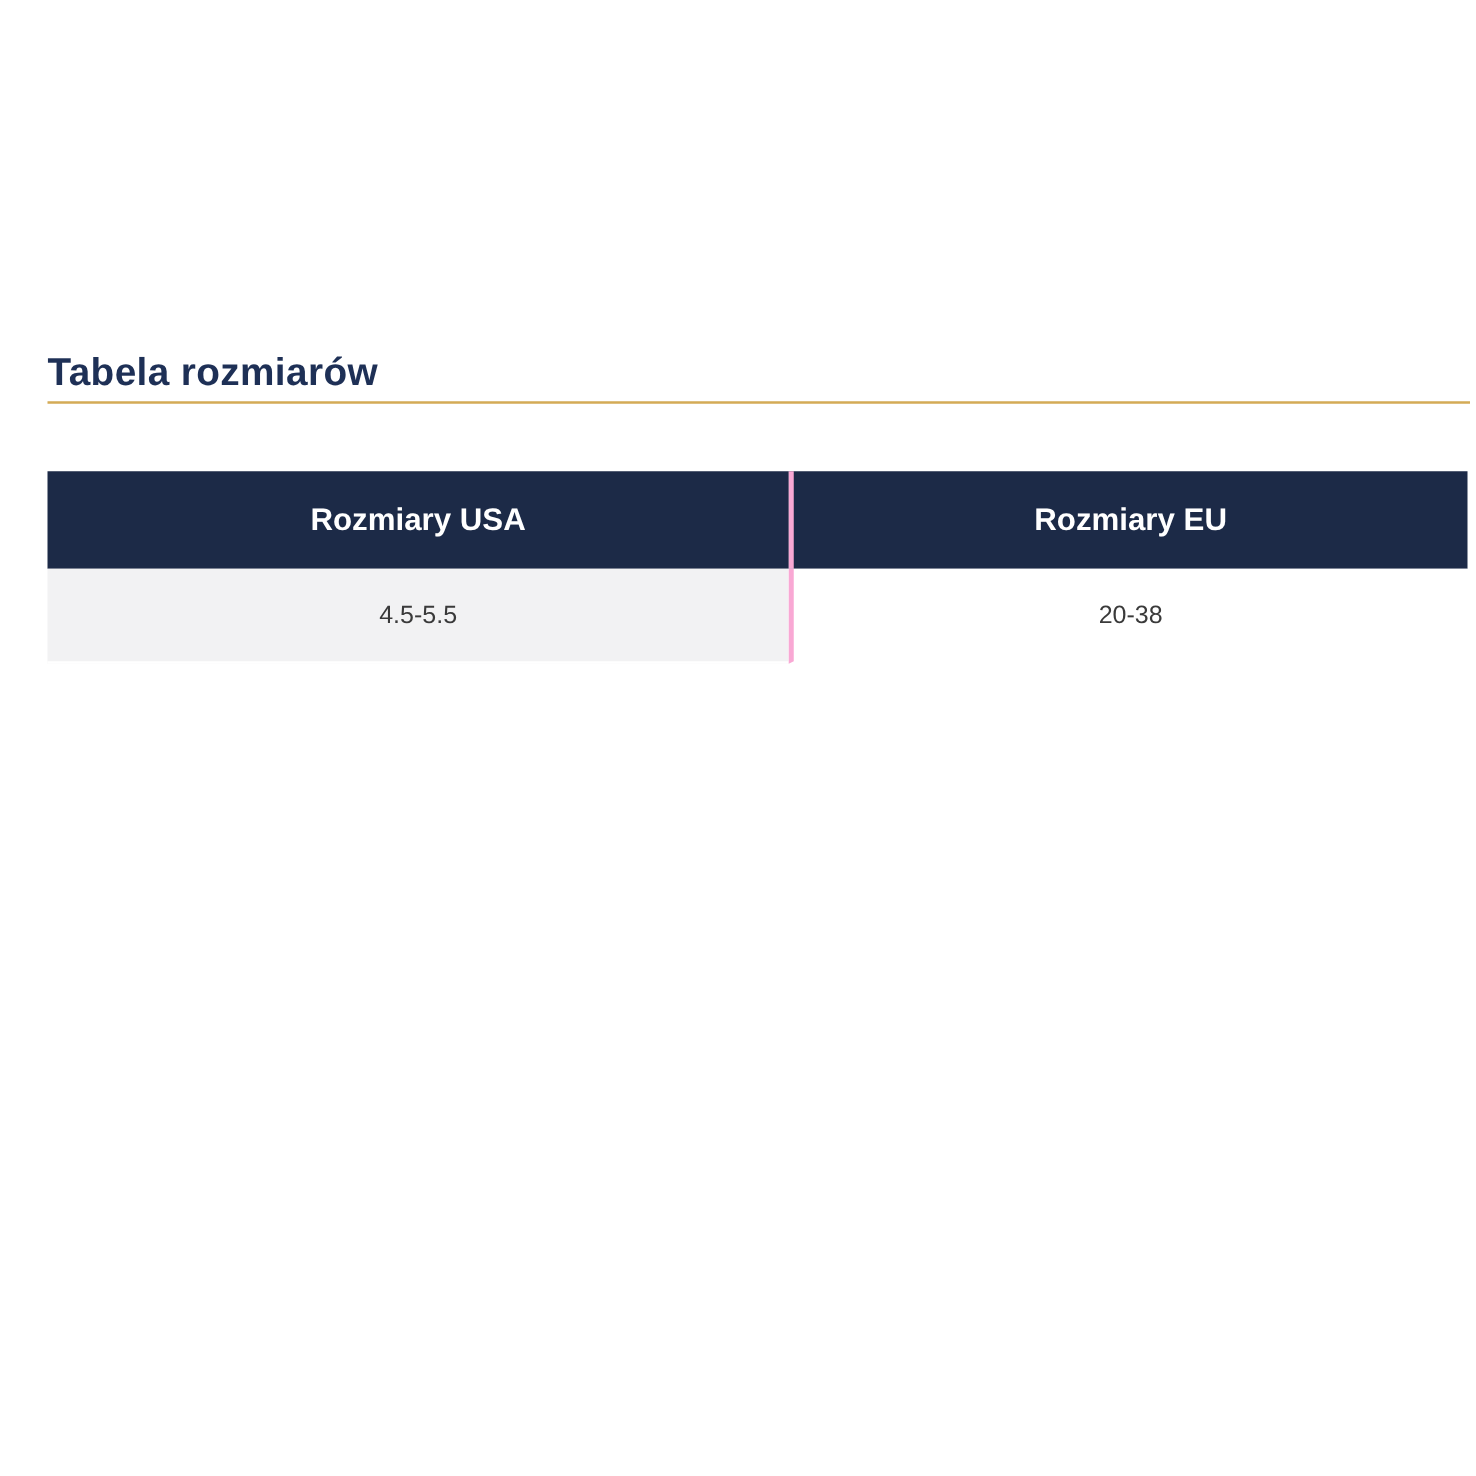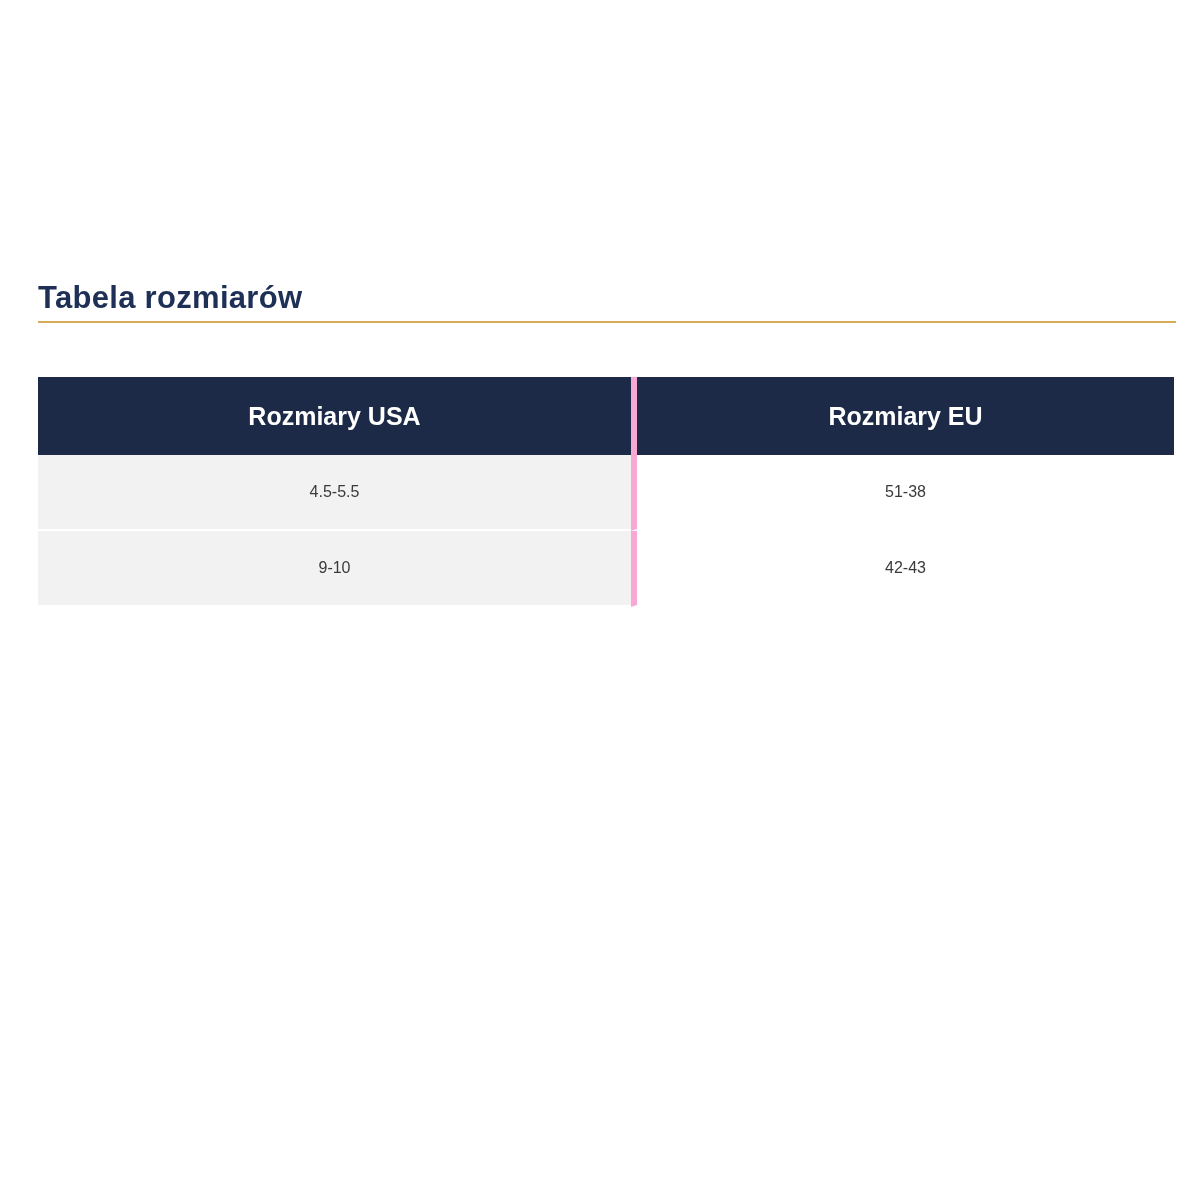--- a/index.html
+++ b/index.html
@@ -48,38 +48,38 @@
       background: #1c2a47;
       color: #ffffff;
       font-size: 25px;
       font-weight: bold;
       height: 78px;
       text-align: center;
       vertical-align: middle;
       padding: 0;
     }
     table.size-table td {
-      font-size: 16px;
+      font-size: 20px;
       color: #3a3a3a;
       height: 74px;
       text-align: center;
       vertical-align: middle;
       padding: 0;
     }
     table.size-table td.cell-usa {
       background: #f2f2f3;
       border-bottom: 2px solid #ffffff;
     }
     table.size-table td.cell-eu {
       background: #ffffff;
       border-bottom: 2px solid #ffffff;
     }
     table.size-table th.head-eu,
     table.size-table td.cell-eu {
-      border-left: 6px solid #f9a8d4;
+      border-left: 4px solid #f9a8d4;
     }
   </style>
 </head>
 <body>
 
 <div class="page">
 
   <h2 class="page-title">Tabela rozmiarów</h2>
 
   <div class="gold-divider"></div>
@@ -91,22 +91,18 @@
     </colgroup>
     <thead>
       <tr>
         <th class="head-usa">Rozmiary USA</th>
         <th class="head-eu">Rozmiary EU</th>
       </tr>
     </thead>
     <tbody>
       <tr>
         <td class="cell-usa">4.5-5.5</td>
-        <td class="cell-eu">51-38</td>
-      </tr>
-      <tr>
-        <td class="cell-usa">9-10</td>
-        <td class="cell-eu">42-43</td>
+        <td class="cell-eu">20-38</td>
       </tr>
     </tbody>
   </table>
 
 </div>
 
 </body></html>

